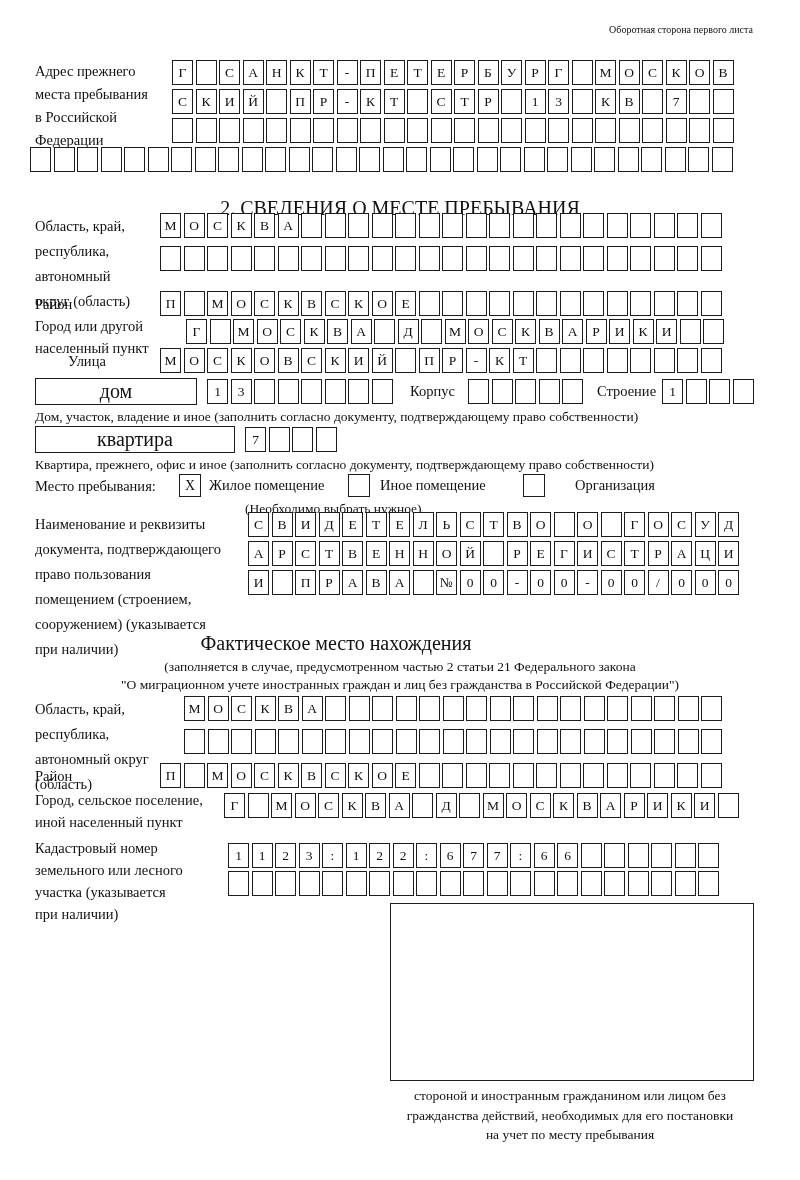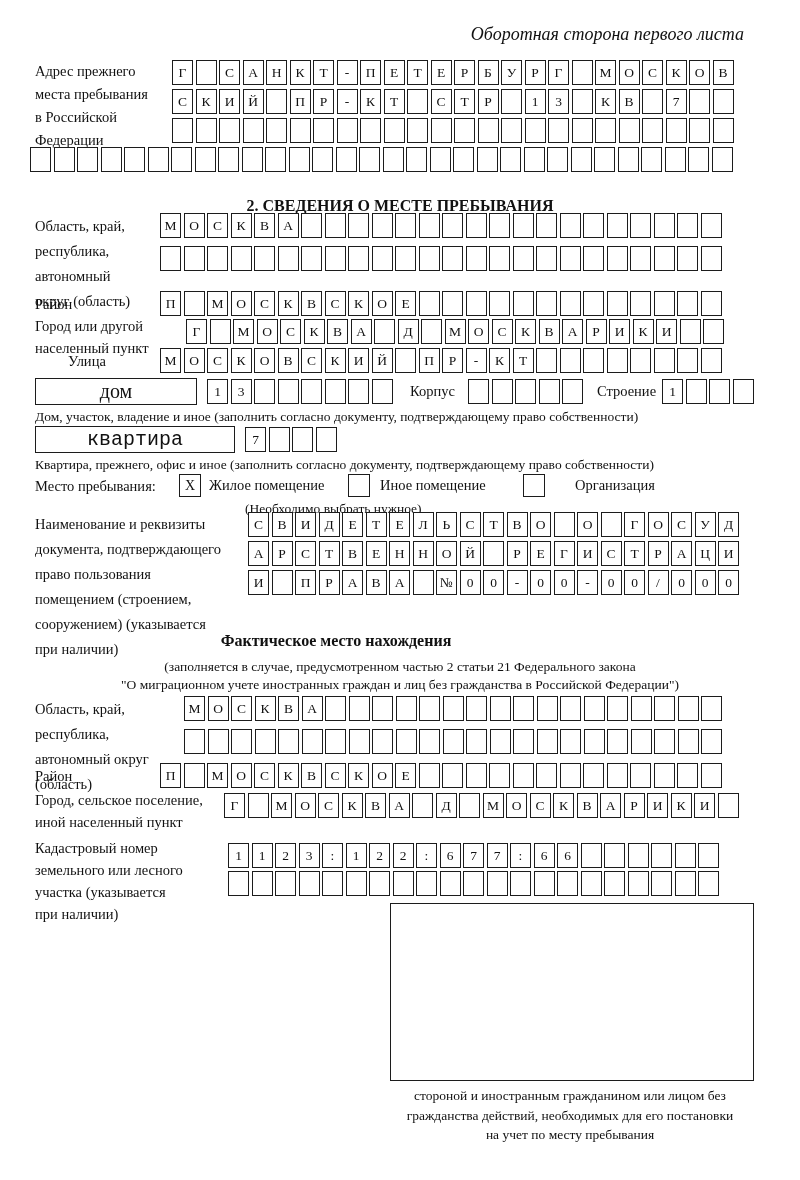--- a/index.html
+++ b/index.html
@@ -21,35 +21,35 @@
     font-size:13.5px; line-height:23px; text-align:center;
     background:#fff; color:#111;
   }
   .bigfield {
     position:absolute; border:1.7px solid #1c1c1c; background:#fff;
     display:flex; align-items:center; justify-content:center;
     font-size:20px;
   }
   .caption { font-size:13.5px; line-height:17px; color:#111; }
   .center { text-align:center; }
-  .title { font-weight:bold; font-size:16px; }
+  .title { font-weight:normal; font-size:20px; }
   .chk {
     position:absolute; width:20px; height:21px;
     border:1.6px solid #1c1c1c; background:#fff;
     text-align:center; font-size:14px; line-height:21px;
   }
   .opt { position:absolute; font-size:14.5px; white-space:nowrap; }
   .markbox { position:absolute; border:1.6px solid #1c1c1c; background:#fff; }
 </style>
 </head>
 <body>
 
 <div class="page">
 
-  <div class="abs" style="top:24px; right:56px; font-size:18px;font-style:italic;">Оборотная сторона первого листа</div>
+  <div class="abs" style="top:24px; right:47px; font-size:10px;">Оборотная сторона первого листа</div>
 
   <div class="abs lbl" style="left:35px; top:60px;">
     <div>Адрес прежнего</div>
     <div>места пребывания</div>
     <div>в Российской</div>
     <div>Федерации</div>
   </div>
   <div class="cellrow" style="left:172px; top:60px;">
       <div class="cell">Г</div>
       <div class="cell"></div>
@@ -339,21 +339,21 @@
     <div>Строение</div>
   </div>
   <div class="cellrow" style="left:662px; top:379px;">
       <div class="cell">1</div>
       <div class="cell"></div>
       <div class="cell"></div>
       <div class="cell"></div>
     </div>
   <div class="abs caption" style="left:35px; top:408px;">Дом, участок, владение и иное (заполнить согласно документу, подтверждающему право собственности)</div>
 
-  <div class="bigfield" style="left:35px; top:426px; width:198px; height:25px;font-family:Liberation Mono, monospace;">
+  <div class="bigfield" style="left:35px; top:426px; width:198px; height:25px;">
     <span>квартира</span>
   </div>
   <div class="cellrow" style="left:245px; top:427px;">
       <div class="cell">7</div>
       <div class="cell"></div>
       <div class="cell"></div>
       <div class="cell"></div>
     </div>
   <div class="abs caption" style="left:35px; top:456px;">Квартира, прежнего, офис и иное (заполнить согласно документу, подтверждающему право собственности)</div>
 

